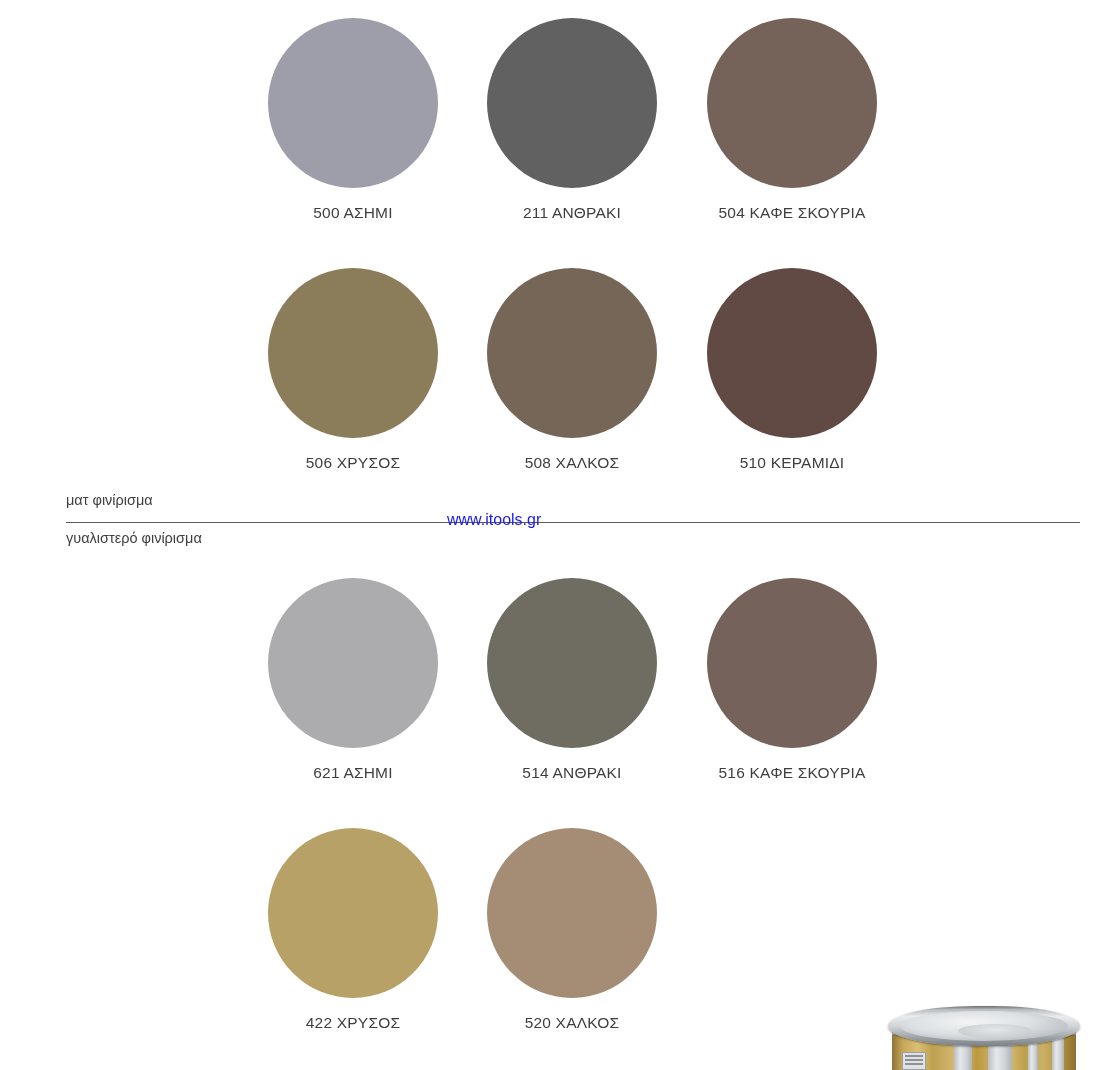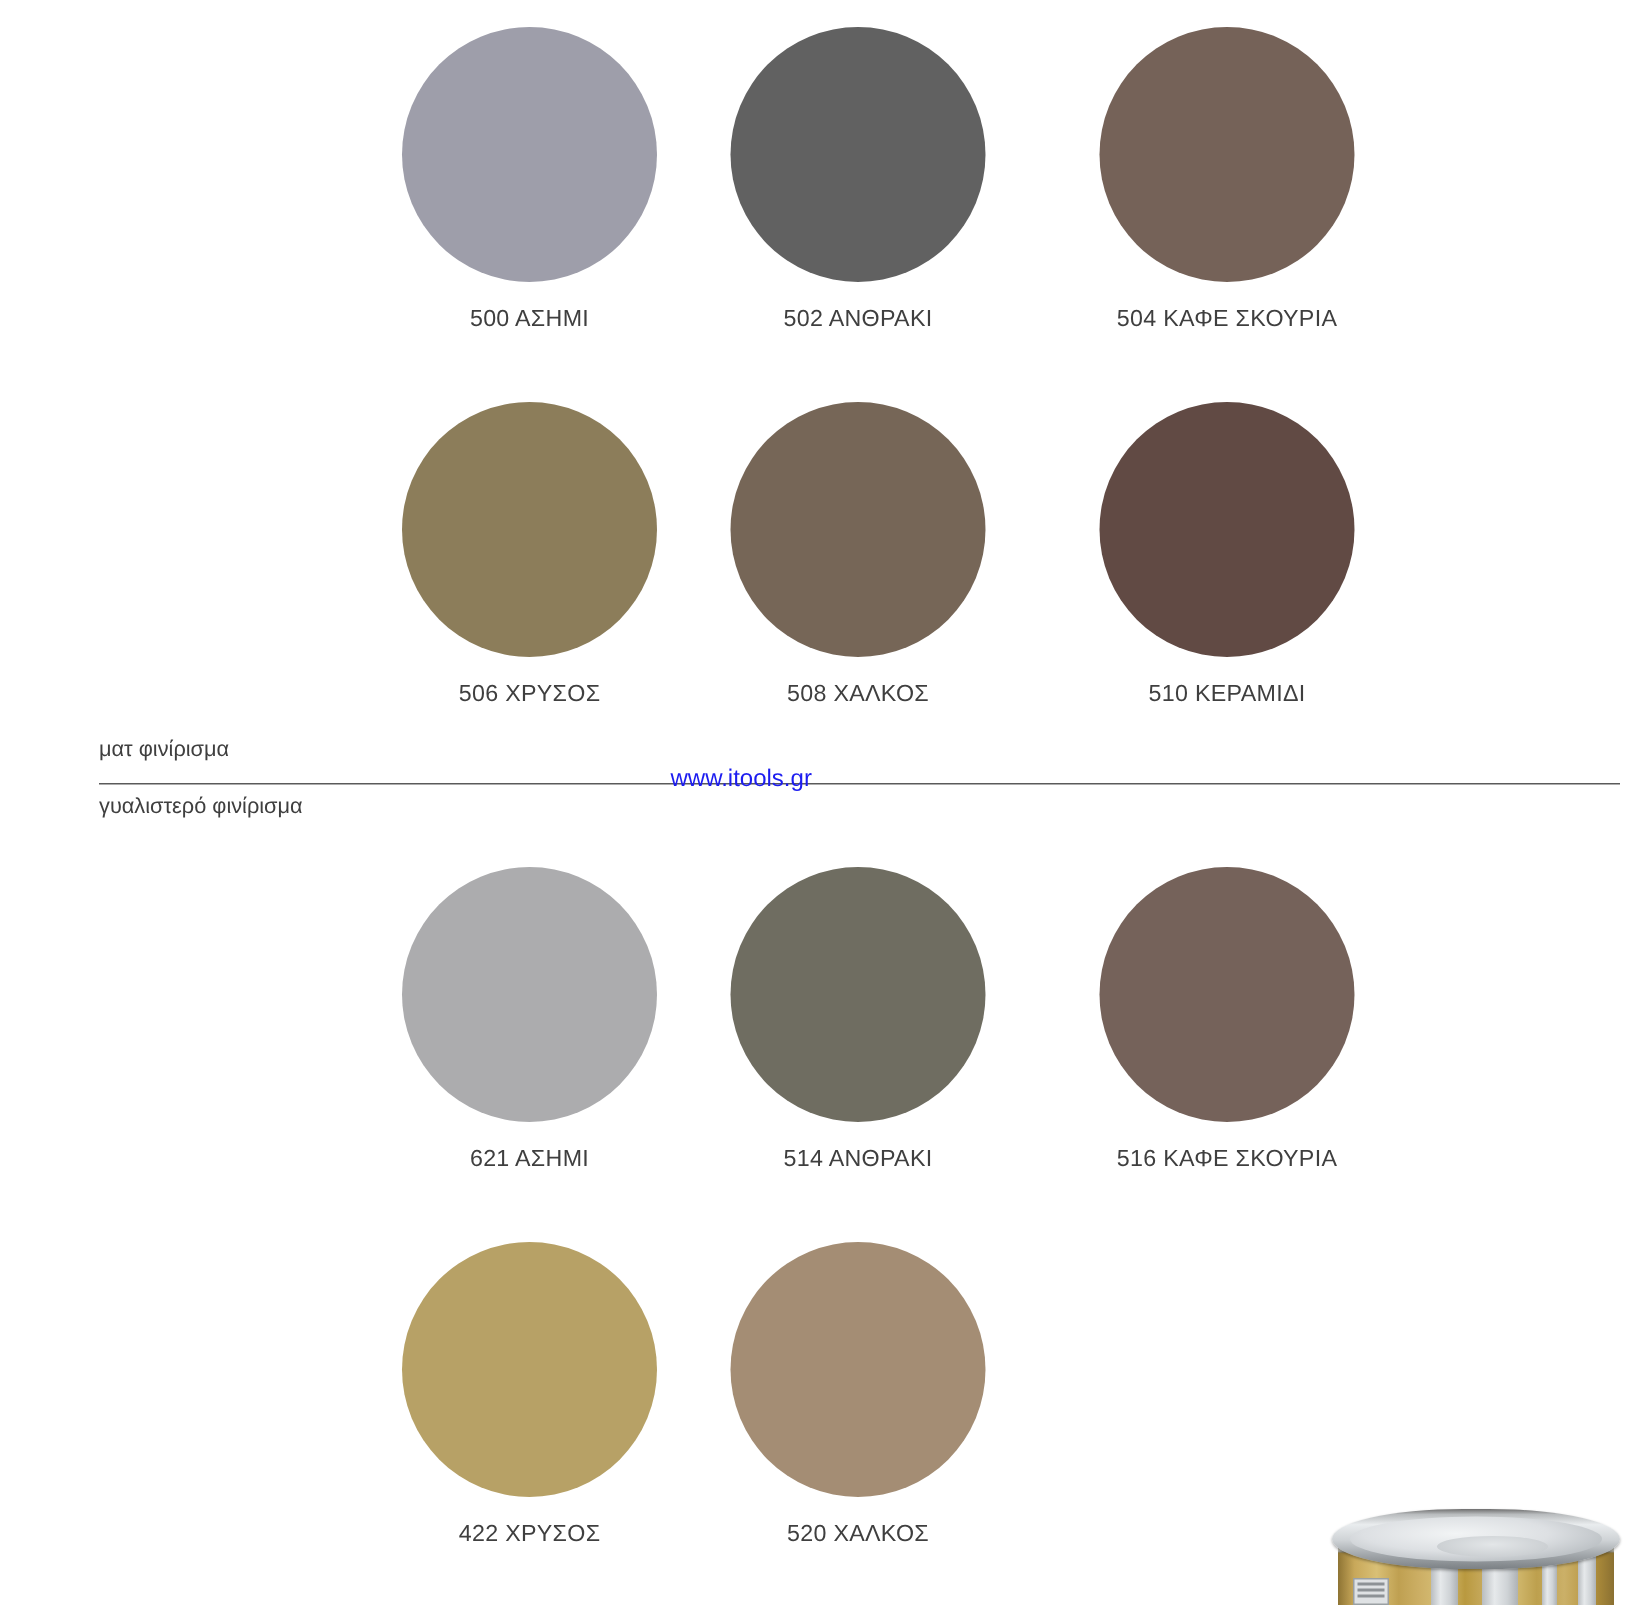--- a/index.html
+++ b/index.html
@@ -37,21 +37,21 @@
   }
 
   .swatch {
     position: absolute;
     top: 0;
     width: 220px;
     text-align: center;
   }
   .swatch.col-0 { left: 243px; }
   .swatch.col-1 { left: 462px; }
-  .swatch.col-2 { left: 708px; }
+  .swatch.col-2 { left: 682px; }
 
   .swatch-disc {
     width: 170px;
     height: 170px;
     border-radius: 50%;
     margin: 18px auto 0 auto;
     background: #cccccc;
   }
 
   .swatch-label {
@@ -203,21 +203,21 @@
 
   <div class="swatch-grid group-matte">
 
     <div class="swatch-row">
       <div class="swatch col-0">
         <div class="swatch-disc" style="background: rgb(158, 158, 170);"></div>
         <div class="swatch-label">500 ΑΣΗΜΙ</div>
       </div>
       <div class="swatch col-1">
         <div class="swatch-disc" style="background: rgb(97, 97, 97);"></div>
-        <div class="swatch-label">502 ΑΝΘΡΑΚΙ</div>
+        <div class="swatch-label">211 ΑΝΘΡΑΚΙ</div>
       </div>
       <div class="swatch col-2">
         <div class="swatch-disc" style="background: rgb(117, 98, 88);"></div>
         <div class="swatch-label">504 ΚΑΦΕ ΣΚΟΥΡΙΑ</div>
       </div>
     </div>
 
     <div class="swatch-row">
       <div class="swatch col-0">
         <div class="swatch-disc" style="background: rgb(140, 125, 90);"></div>

